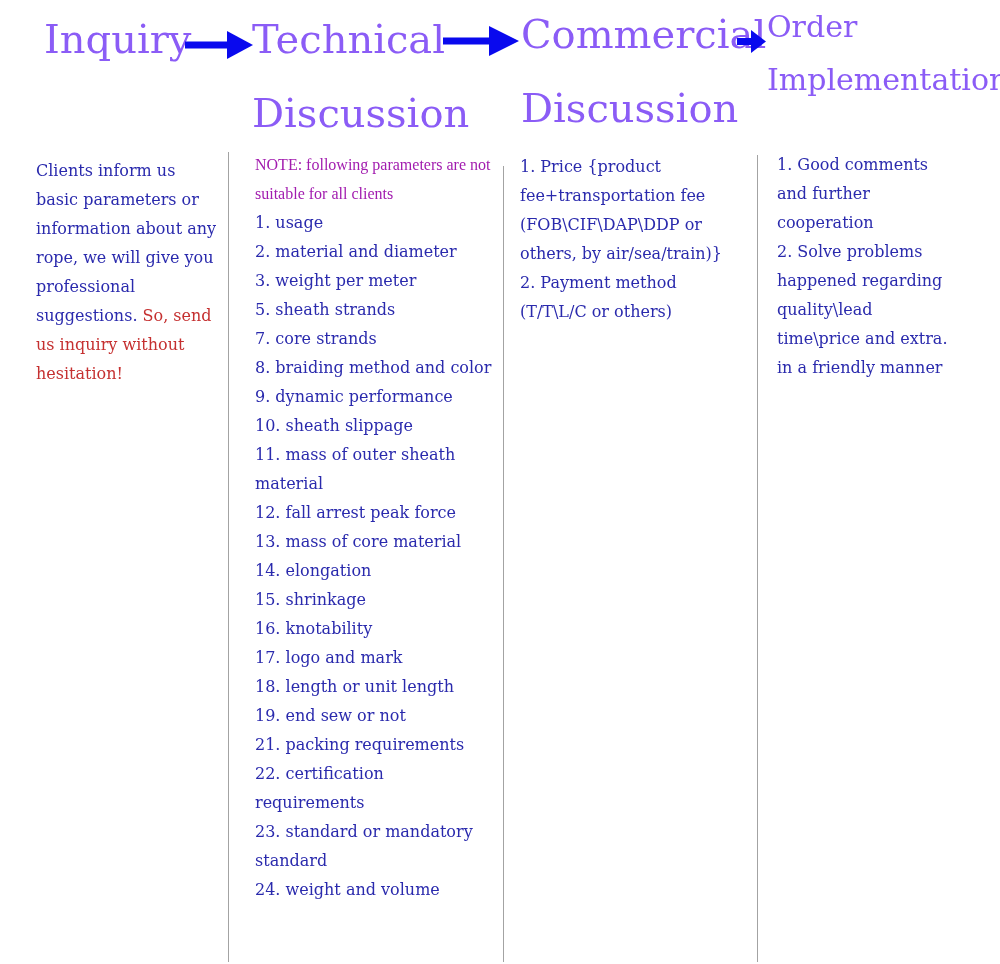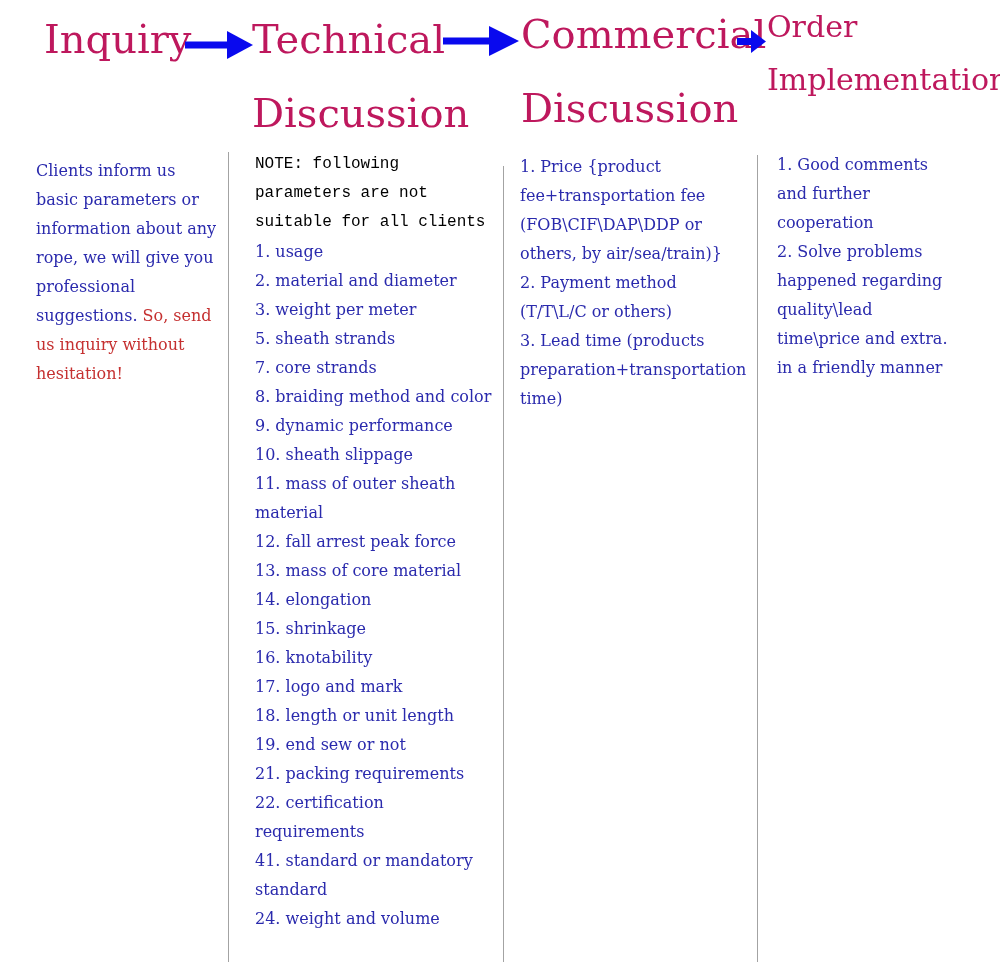--- a/index.html
+++ b/index.html
@@ -11,21 +11,21 @@
     position: relative;
     width: 1000px;
     height: 964px;
     background: #ffffff;
     overflow: hidden;
     font-family: "DejaVu Serif", serif;
   }
   
   .flow-title {
     position: absolute;
-    color: #be185d;
+    color: #8b5cf6;
     font-size: 40px;
     line-height: 74px;
     white-space: normal;
   }
   .flow-title.small {
     font-size: 30px;
     line-height: 53px;
   }
   .arrow {
     position: absolute;
@@ -35,22 +35,22 @@
     position: absolute;
     font-size: 16px;
     line-height: 29px;
     color: #2a2aad;
   }
   .col p {
     margin: 0;
     overflow-wrap: anywhere;
   }
   .note {
-    color: #000000;
-    font-family: Liberation Mono, monospace;
+    color: #a21caf;
+    font-family: Liberation Serif, serif;
   }
   .red-tail {
     color: #c53030;
   }
   .divider {
     position: absolute;
     width: 1px;
     background: #a3a3a3;
   }
 </style>
@@ -105,30 +105,29 @@
         <p>12. fall arrest peak force</p>
         <p>13. mass of core material</p>
         <p>14. elongation</p>
         <p>15. shrinkage</p>
         <p>16. knotability</p>
         <p>17. logo and mark</p>
         <p>18. length or unit length</p>
         <p>19. end sew or not</p>
         <p>21. packing requirements</p>
         <p>22. certification requirements</p>
-        <p>41. standard or mandatory standard</p>
+        <p>23. standard or mandatory standard</p>
         <p>24. weight and volume</p>
       </div>
   </div>
 
   <div class="col" style="left:520px; top:152px; width:228px;">
     <div>
         <p>1. Price {product fee+transportation fee (FOB\CIF\DAP\DDP or others, by air/sea/train)}</p>
         <p>2. Payment method (T/T\L/C or others)</p>
-        <p>3. Lead time (products preparation+transportation time)</p>
       </div>
   </div>
 
   <div class="col" style="left:777px; top:150px; width:174px;">
     <div>
         <p>1. Good comments and further cooperation</p>
         <p>2. Solve problems happened regarding quality\lead time\price and extra. in a friendly manner</p>
       </div>
   </div>
 

